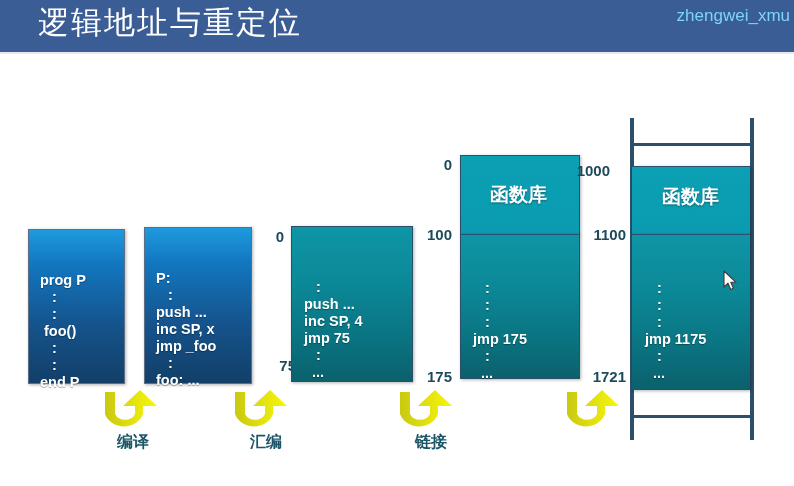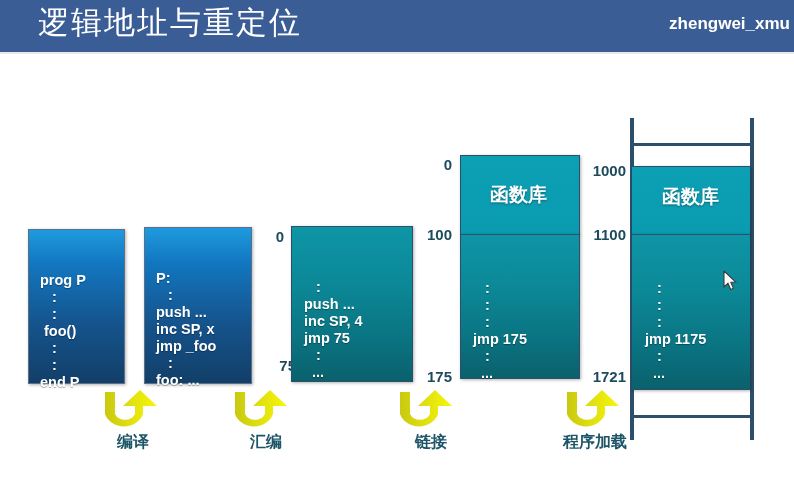--- a/index.html
+++ b/index.html
@@ -21,23 +21,23 @@
     border-bottom: 2px solid #e9e9e9;
   }
   #header-title {
     position: absolute; left: 38px; top: 2px;
     font-size: 31px; color: #ffffff;
     letter-spacing: 2px;
     font-family: "DejaVu Sans", "Liberation Sans", sans-serif;
     white-space: nowrap;
   }
   #watermark {
-    position: absolute; right: 4px; top: 14px;
-    font-size: 17px; color: #ffffff;
-    font-weight: bold;
+    position: absolute; right: 4px; top: 6px;
+    font-size: 17px; color: #7dd3fc;
+    font-weight: normal;
     white-space: nowrap;
   }
 
   
   #canvas {
     position: absolute; left: 0; top: 54px;
     width: 794px; height: 432px;
     background: #ffffff;
   }
 
@@ -223,28 +223,27 @@
       <defs>
         <linearGradient id="ag4" x1="0" y1="0" x2="1" y2="0">
           <stop offset="0%" stop-color="#c9c910"></stop>
           <stop offset="55%" stop-color="#e3e310"></stop>
           <stop offset="100%" stop-color="#f6f608"></stop>
         </linearGradient>
       </defs>
       <path d="M10,0 L10,22 A20,18 0 0 0 48,22 L48,14 L62,14 L45,-2 L28,14 L40,14 L40,22 A11,10 0 0 1 20,22 L20,0 Z" fill="url(#ag4)" transform="translate(0,8)"></path>
     </svg>
   </div>
-  <div class="stage-label" style="left:540px; top:378px; width:110px;">程序加载</div>
 
   <div class="mem-v" style="left:630px; top:64px; height:322px;"></div>
   <div class="mem-v" style="left:750px; top:64px; height:322px;"></div>
   <div class="mem-h" style="left:630px; top:89px; width:124px;"></div>
   <div class="mem-h" style="left:630px; top:361px; width:124px;"></div>
 
-  <div class="addr" style="left:578px; top:108px; width:48px;">1000</div>
+  <div class="addr" style="left:562px; top:108px; width:48px;">1000</div>
   <div class="addr" style="left:578px; top:172px; width:48px;">1100</div>
   <div class="addr" style="left:578px; top:314px; width:48px;">1721</div>
 
   <div class="box teal-top" style="left:632px; top:112px; width:118px; height:69px; border-left:none; border-right:none;">
   </div>
   <div class="section-title" style="left:662px; top:130px;">函数库</div>
 
   <div class="box teal-box" style="left:632px; top:180px; width:118px; height:156px; border-left:none; border-right:none;">
   </div>
   <div class="code" style="left:645px; top:200px;">   :

